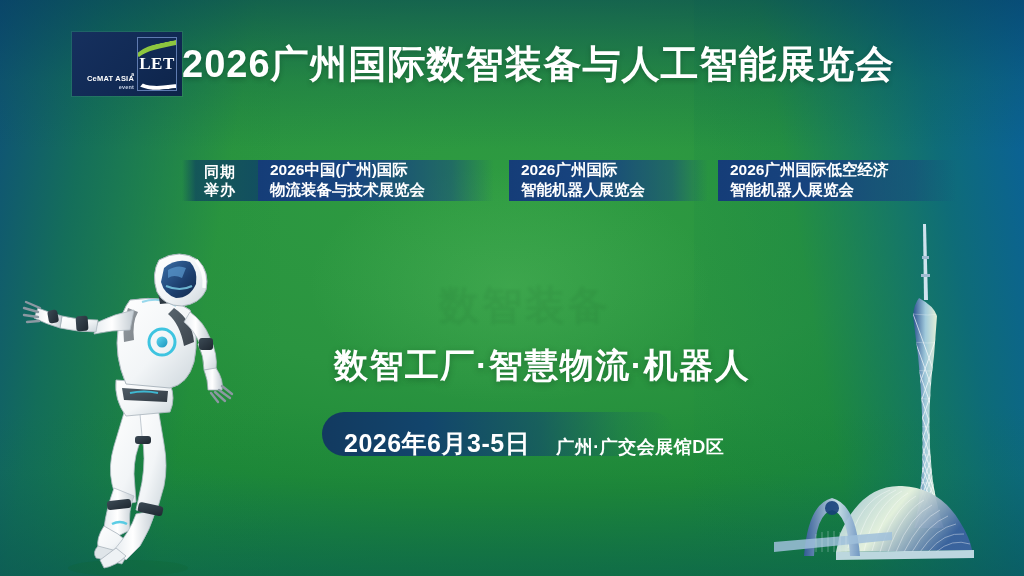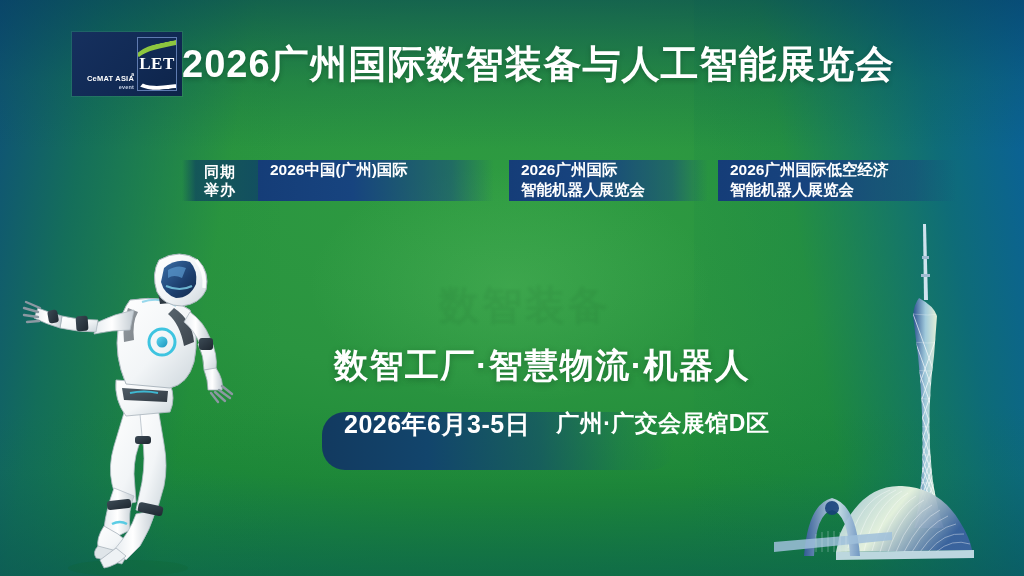--- a/index.html
+++ b/index.html
@@ -141,37 +141,37 @@
     position:absolute;left:334px;top:348px;
     color:#ffffff;font-size:34px;font-weight:700;letter-spacing:1.5px;
     line-height:1;
     text-shadow:0 2px 6px rgba(0,45,20,.35);
     white-space:nowrap;
   }
 
   
   .date-pill{
     position:absolute;left:322px;top:412px;
-    width:330px;height:58px;
+    width:330px;height:44px;
     border-radius:23px;
     background:linear-gradient(90deg, #123a60 0%, #12456c 30%, rgba(19,78,104,.72) 62%, rgba(22,100,95,.28) 85%, rgba(25,120,80,0) 100%);
-    display:flex;align-items:flex-start;
+    display:flex;align-items:flex-end;
     padding-left:22px;
     white-space:nowrap;
   }
   .date-text{
     color:#ffffff;font-size:25px;font-weight:700;letter-spacing:.5px;line-height:1;
   }
   .date-sep{
     display:inline-block;
     width:1.5px;height:20px;background:#dfeee6;opacity:.85;
     margin:0 12px 0 14px;vertical-align:-3px;
   }
   .venue-text{
-    color:#ffffff;font-size:23px;font-weight:700;letter-spacing:.5px;line-height:1;
+    color:#ffffff;font-size:18px;font-weight:700;letter-spacing:.5px;line-height:1;
   }
 
   
   .robot{
     position:absolute;left:18px;top:238px;width:270px;height:338px;
   }
   .robot svg{display:block;width:100%;height:100%;}
 
   
   .tower{
@@ -212,20 +212,21 @@
 
   <div class="events-row">
 
     <div class="ev-label">
       <span class="ev-line">同期</span>
       <span class="ev-line">举办</span>
     </div>
 
     <div class="ev-box b1">
       <span class="ev-line">2026中国(广州)国际</span>
+      <span class="ev-line">物流装备与技术展览会</span>
     </div>
 
     <div class="ev-box b2">
       <span class="ev-line">2026广州国际</span>
       <span class="ev-line">智能机器人展览会</span>
     </div>
 
     <div class="ev-box b3">
       <span class="ev-line">2026广州国际低空经济</span>
       <span class="ev-line">智能机器人展览会</span>

